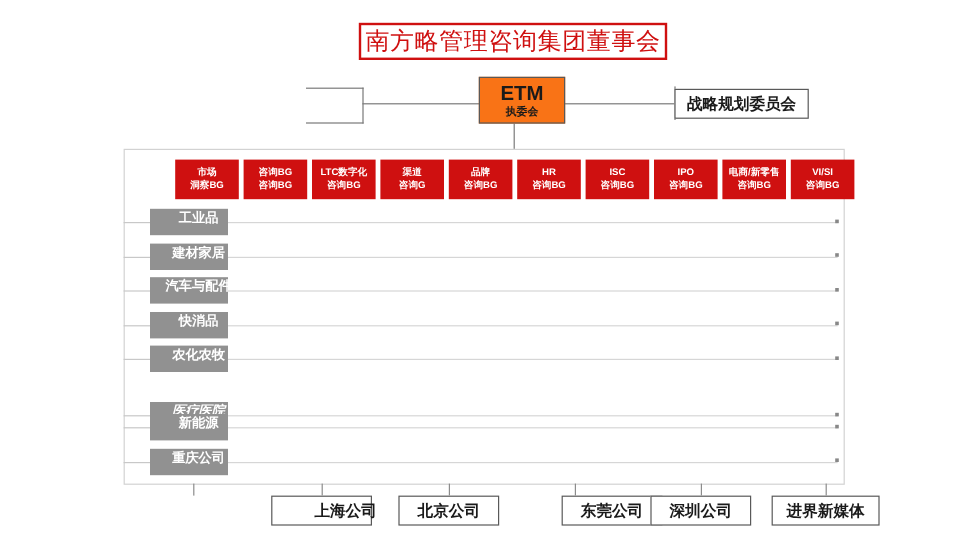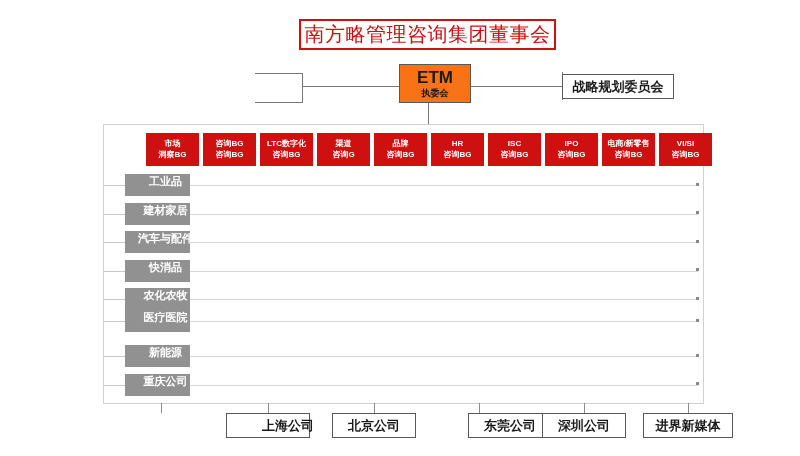--- a/index.html
+++ b/index.html
@@ -210,21 +210,21 @@
         <div class="row-end"></div>
       </div>
       <div class="row" style="top: 288px; width: 601px;">
         <div class="row-stub"></div>
         <div class="graybox">
           <span>农化农牧</span>
         </div>
         <div class="row-line"></div>
         <div class="row-end"></div>
       </div>
-      <div class="row" style="top: 310px; width: 601px;">
+      <div class="row" style="top: 335px; width: 601px; font-style: italic;">
         <div class="row-stub"></div>
         <div class="graybox">
           <span>医疗医院</span>
         </div>
         <div class="row-line"></div>
         <div class="row-end"></div>
       </div>
       <div class="row" style="top: 345px; width: 601px;">
         <div class="row-stub"></div>
         <div class="graybox">

